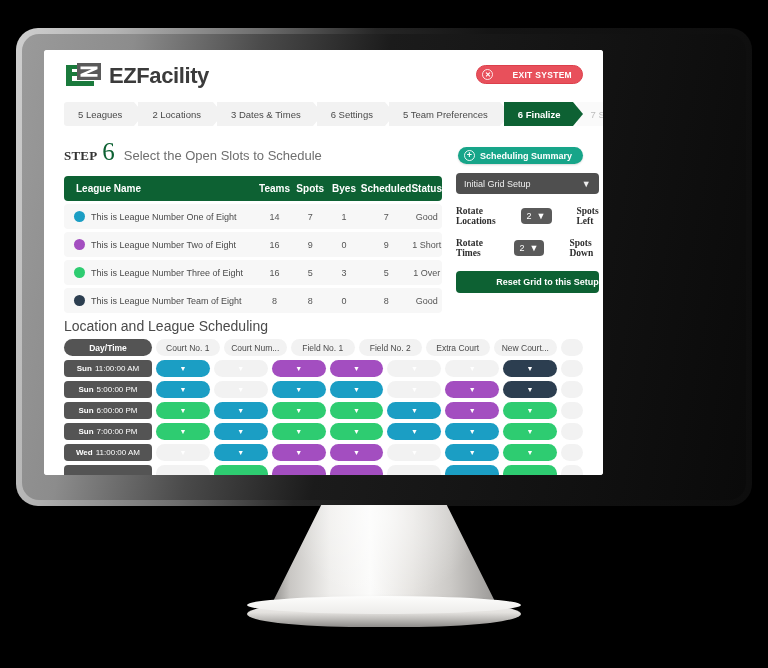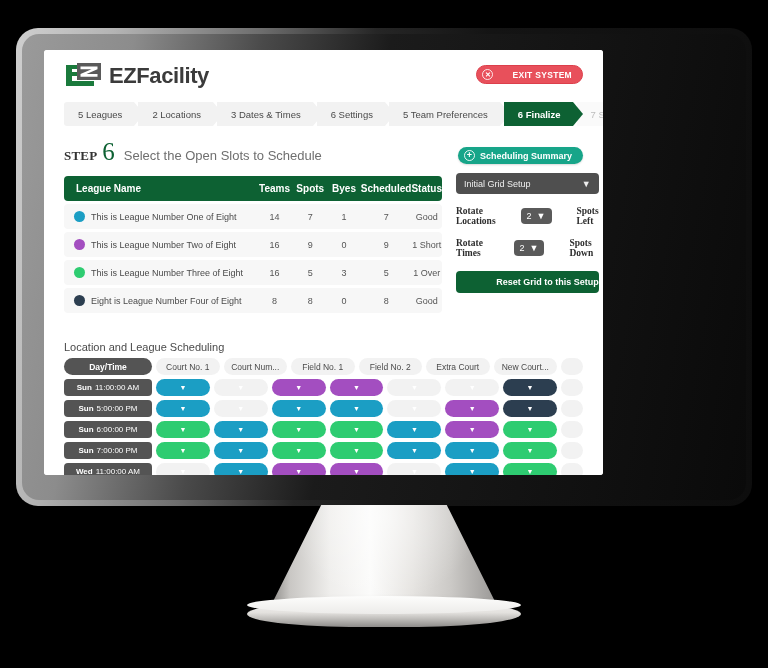--- a/index.html
+++ b/index.html
@@ -191,21 +191,21 @@
     padding: 3px 6px; font-size: 9px; display: flex; align-items: center; gap: 5px;
     cursor: pointer; font-family: "Liberation Sans", sans-serif; font-weight: normal;
   }
   #reset-grid-button {
     margin-top: 13px; width: 100%;
     background: #0d6133; color: #fff; text-align: right;
     border-radius: 4px; padding: 6px 0; font-size: 9px; font-weight: bold; cursor: pointer;
   }
 
   
-  #grid-section-title { margin: 25px 20px 0 20px; font-size: 11px; color: #4a4a4a; }
+  #grid-section-title { margin: 2px 20px 0 20px; font-size: 14px; color: #4a4a4a; }
   #schedule-grid { margin: 5px 20px 0 20px; }
   .grid-row { display: flex; gap: 4px; margin-bottom: 4px; }
   .grid-head-cell, .grid-cell {
     height: 17px; border-radius: 9px;
     display: flex; align-items: center; justify-content: center;
     font-size: 8.5px;
   }
   .grid-head-cell {
     background: #f2f2f2; color: #4a4a4a;
     white-space: nowrap; overflow: hidden;
@@ -319,21 +319,21 @@
                 </tr>
                 <tr>
                   <td class="name-cell"><span class="league-dot" style="background:#2ecc71"></span><span>This is League Number Three of Eight</span></td>
                   <td>16</td>
                   <td>5</td>
                   <td>3</td>
                   <td>5</td>
                   <td class="status-cell st-over">1 Over</td>
                 </tr>
                 <tr>
-                  <td class="name-cell"><span class="league-dot" style="background:#2c3e50"></span><span>Eight is League Number Four of Eight</span></td>
+                  <td class="name-cell"><span class="league-dot" style="background:#2c3e50"></span><span>This is League Number Team of Eight</span></td>
                   <td>8</td>
                   <td>8</td>
                   <td>0</td>
                   <td>8</td>
                   <td class="status-cell st-good">Good</td>
                 </tr>
               </tbody>
           </table>
         </div>
 

